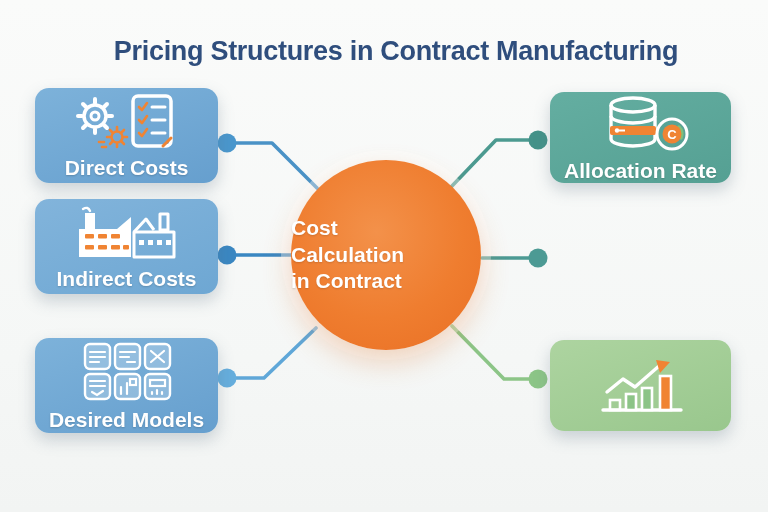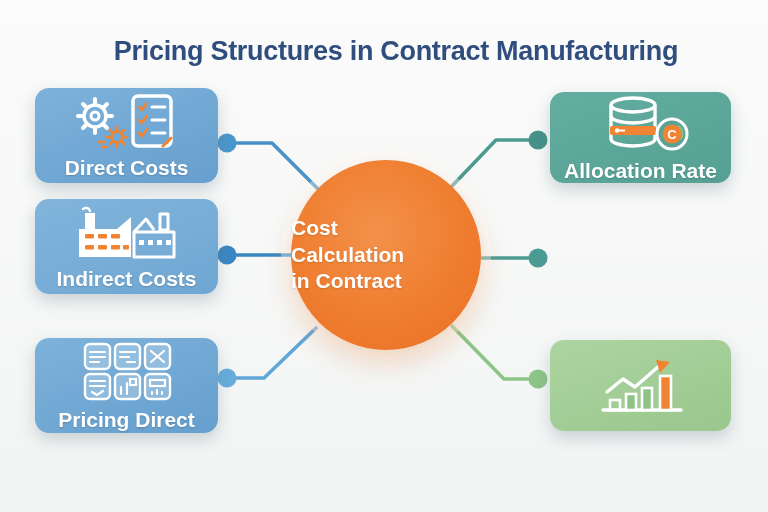--- a/index.html
+++ b/index.html
@@ -166,21 +166,21 @@
           <polyline points="21,50 26,53 32,49"></polyline>
         <line x1="50" y1="45" x2="50" y2="52"></line>
           <line x1="56" y1="41" x2="56" y2="52"></line>
           <rect x="59" y="37" width="6" height="6" fill="none"></rect>
         <rect x="79" y="38" width="15" height="6" fill="none"></rect>
           <line x1="81" y1="50" x2="81" y2="52"></line>
           <line x1="86" y1="48" x2="86" y2="52"></line>
           <line x1="91" y1="50" x2="91" y2="52"></line>
       </g>
     </svg>
-    <div class="label">Pricing Direct</div>
+    <div class="label">Desired Models</div>
   </div>
 
   <div class="node n-right n-alloc">
     <svg width="112" height="58" viewBox="0 0 112 58">
       <g stroke="#ffffff" stroke-width="3.4" fill="none">
         <ellipse cx="48" cy="10" rx="22" ry="7"></ellipse>
         <line x1="26" y1="10" x2="26" y2="44"></line>
           <line x1="70" y1="10" x2="70" y2="44"></line>
         <path d="M26,21 a22,7 0 0 0 44,0"></path>
       </g>

